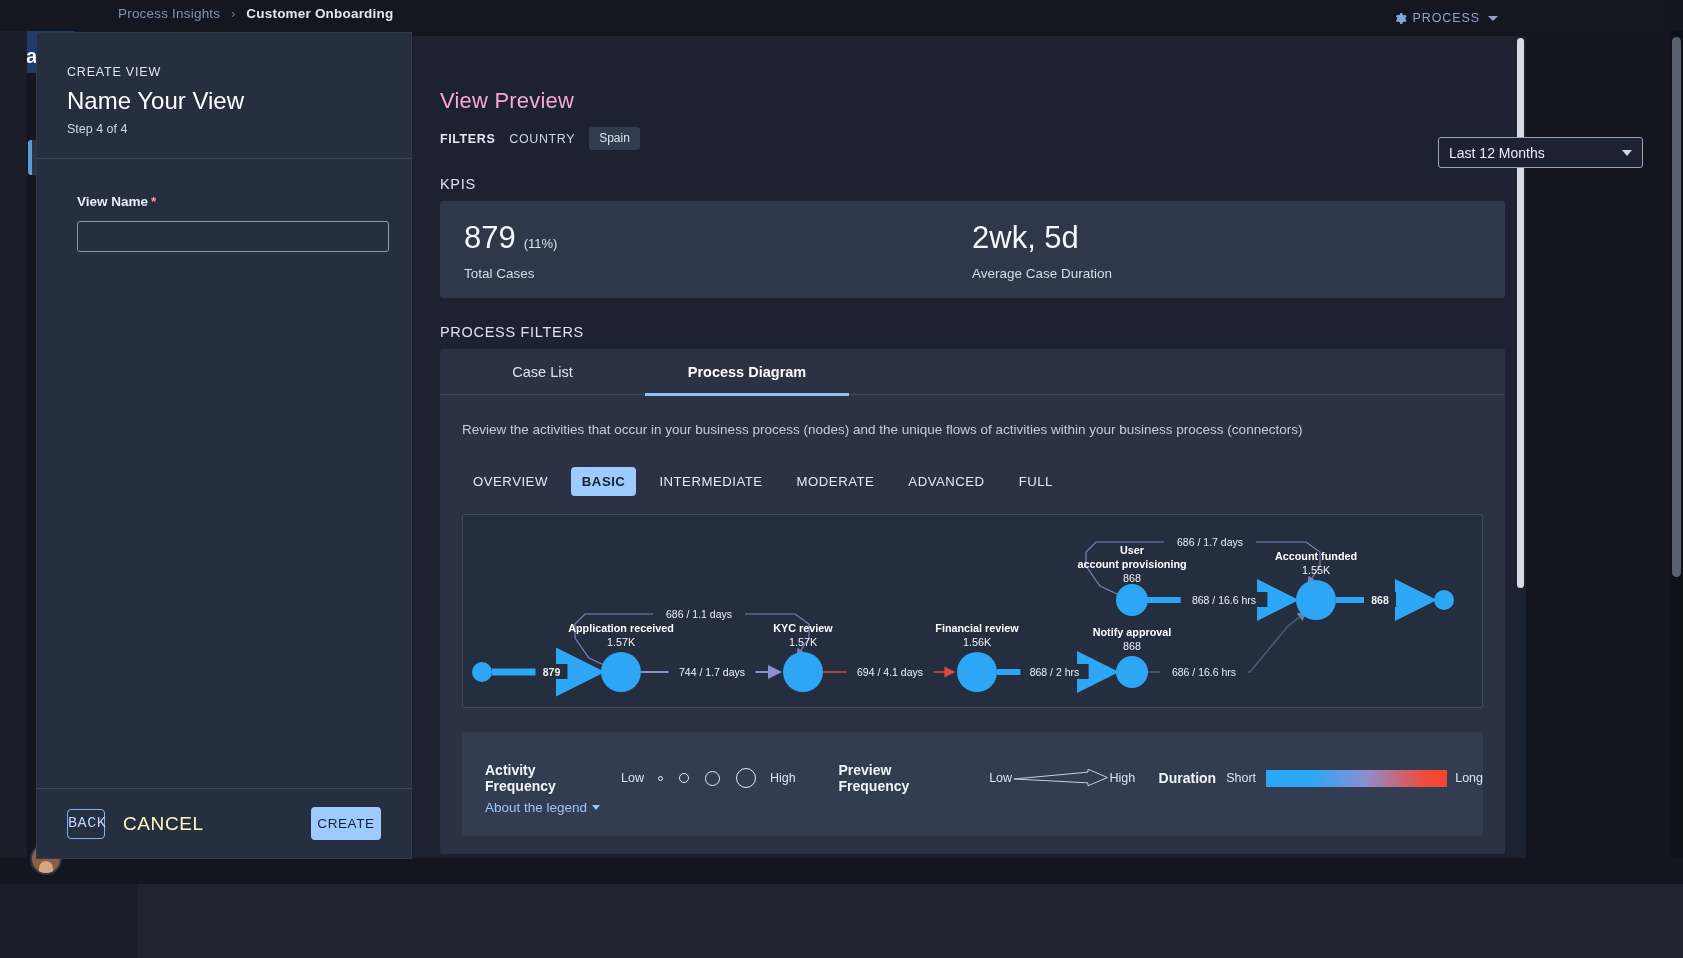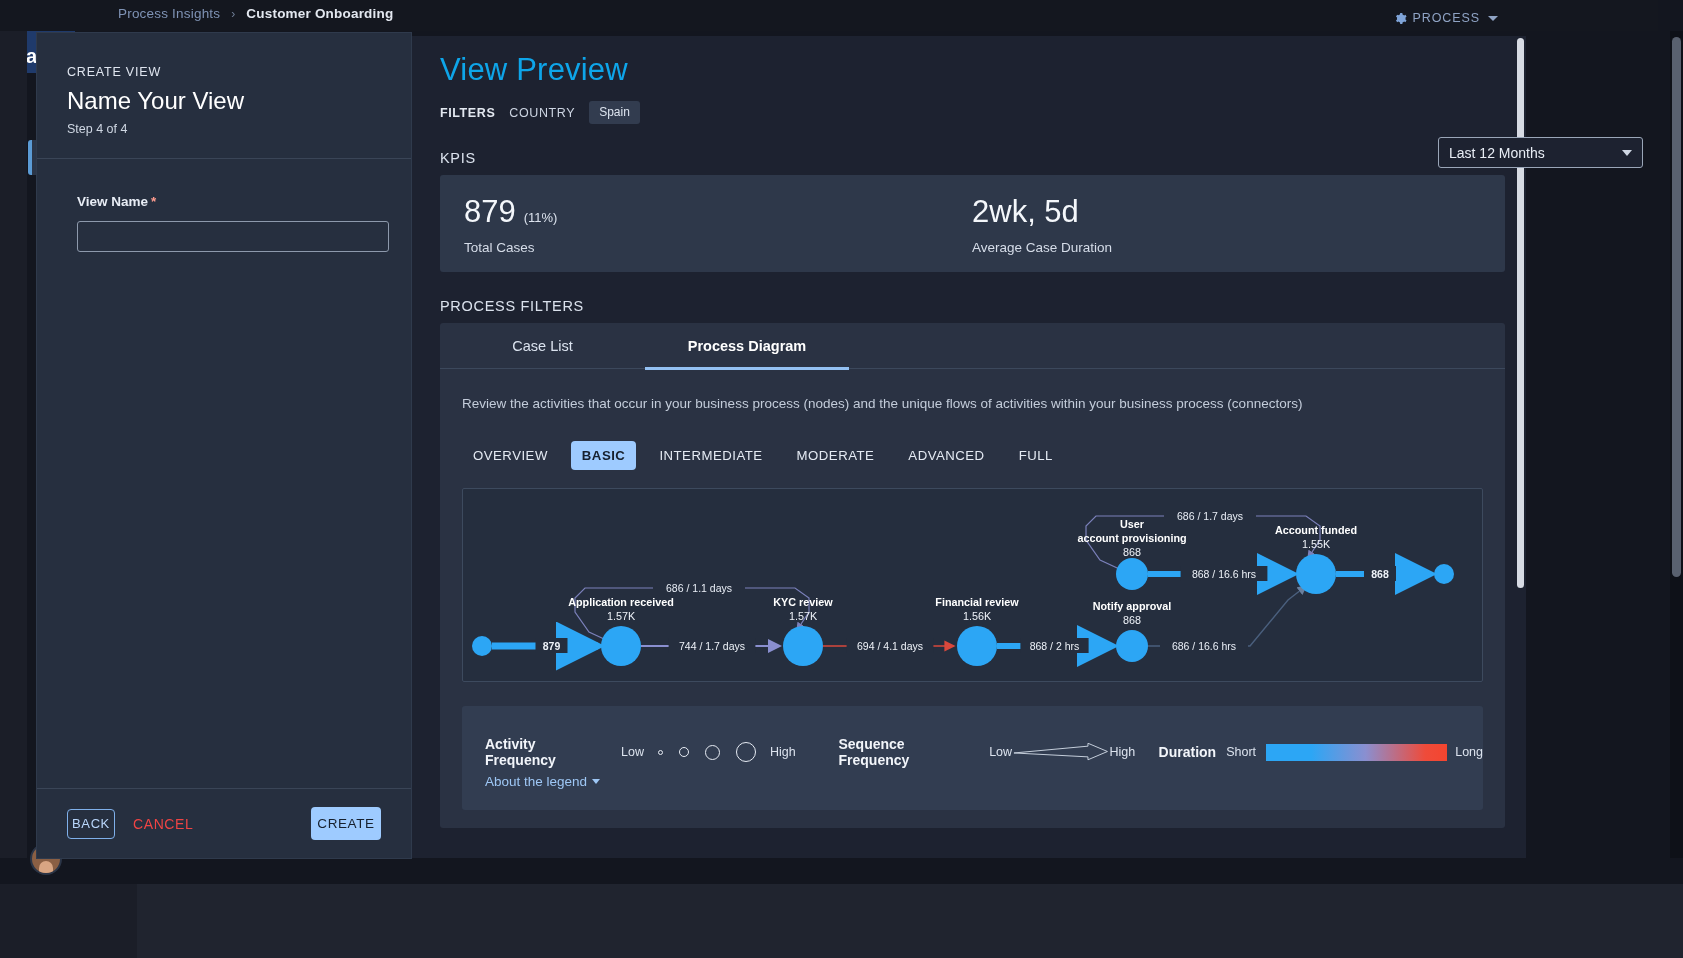--- a/index.html
+++ b/index.html
@@ -69,21 +69,21 @@
   }
   .main-scroll-track {
     position: absolute; right: 0; top: 0; width: 11px; height: 822px; background: #1d2230;
   }
   .main-scroll-thumb {
     position: absolute; right: 2px; top: 2px; width: 7px; height: 550px;
     background: #d7dbe3; border-radius: 4px;
   }
   .mc { position: absolute; left: 29px; top: 0; width: 1065px; }
 
-  .view-title { margin-top: 16px; font-size: 31px; color: #0ea5e9; font-weight: normal; letter-spacing: .2px; }
+  .view-title { margin-top: 52px; font-size: 22px; color: #f9a8d4; font-weight: normal; letter-spacing: .2px; }
   .filters-row { margin-top: 13px; display: flex; align-items: center; gap: 14px; font-size: 12.5px; }
   .filters-label { color: #e3e8f0; font-weight: bold; letter-spacing: .6px; }
   .filters-key { color: #cdd5e2; letter-spacing: .6px; }
   .filter-chip {
     background: #323c4f; color: #dde4ef; padding: 4px 10px 5px; border-radius: 3px; font-size: 12px;
   }
 
   .section-label { margin-top: 26px; color: #dbe2ed; font-size: 14.5px; letter-spacing: .7px; }
 
   .range-select {
@@ -179,25 +179,25 @@
   .req { color: #ff9c8f; margin-left: 3px; }
   .text-input {
     margin-top: 11px; width: 312px; height: 31px; background: #262f3f;
     border: 1px solid #8d99ac; border-radius: 3px; color: #eef2f8; font-size: 14px; padding: 0 9px;
     font-family: "Liberation Sans", sans-serif;
   }
   .modal-foot {
     height: 70px; border-top: 1px solid #3a4557; display: flex; align-items: center; padding: 0 30px; gap: 14px;
   }
   .btn-back {
-    width: 48px; height: 30px; border: 1px solid #7fb0ea; border-radius: 4px; background: transparent;
-    color: #b9d6fb; font-size: 13px; letter-spacing: .6px; font-family: Liberation Sans, sans-serif;
+    width: 38px; height: 30px; border: 1px solid #7fb0ea; border-radius: 4px; background: transparent;
+    color: #b9d6fb; font-size: 15px; letter-spacing: .6px; font-family: Liberation Mono, monospace;
   }
   .btn-cancel {
-    background: transparent; border: none; color: #ef4444; font-size: 14px; letter-spacing: .6px;
+    background: transparent; border: none; color: #fef9c3; font-size: 19px; letter-spacing: .6px;
     font-family: "Liberation Sans", sans-serif; padding: 6px 4px;
   }
   .btn-create {
     position: absolute; right: 30px; width: 70px; height: 33px; background: #9ecbff; color: #16202e;
     border: none; border-radius: 4px; font-size: 13.5px; letter-spacing: .6px; font-weight: normal;
     font-family: "Liberation Sans", sans-serif;
   }
 
   .win-scroll {
     position: absolute; right: 0; top: 31px; width: 13px; height: 827px; background: #0e1118;
@@ -381,21 +381,21 @@
             <span style="display:inline-flex;align-items:center;gap:16px;margin:0 14px">
               <span class="circ" style="width:5px;height:5px"></span>
               <span class="circ" style="width:10px;height:10px"></span>
               <span class="circ" style="width:15px;height:15px"></span>
               <span class="circ" style="width:20px;height:20px"></span>
             </span>
             <span class="lg-small">High</span>
 
             <span style="display:inline-block;width:44px"></span>
             <span class="lg-title" style="line-height:1.15">
-              <span style="display:block">Sequence</span>
+              <span style="display:block">Preview</span>
               <span style="display:block">Frequency</span>
             </span>
 
             <span style="display:inline-block;width:82px"></span>
             <span class="lg-small">Low</span>
             <svg class="seq-arrow" viewBox="0 0 100 18">
               <path d="M2 10 L78 3 L78 0 L98 8.5 L78 17 L78 14 Z" fill="none" stroke="#c9d2de" stroke-width="1"></path>
             </svg>
             <span class="lg-small">High</span>
 

